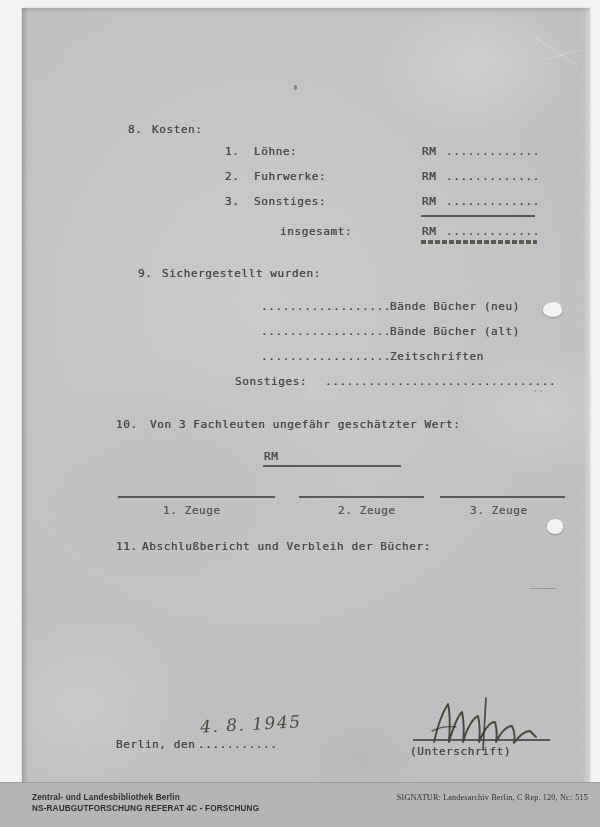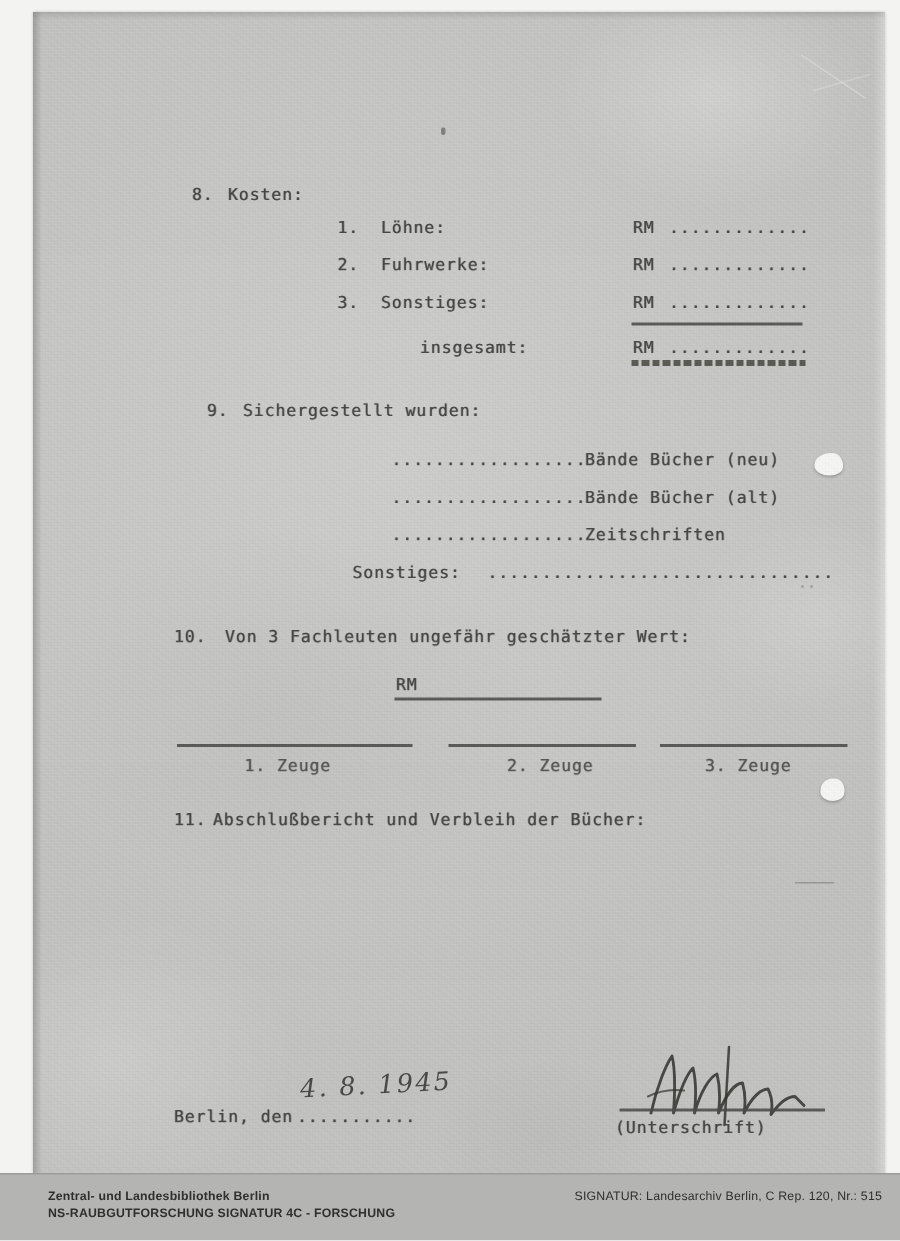--- a/index.html
+++ b/index.html
@@ -152,21 +152,21 @@
   #footer .ftxt {
     position: absolute;
     color: #2f2f2e;
     font-family: "Liberation Sans", sans-serif;
     font-size: 8.2px;
     letter-spacing: 0.15px;
     line-height: 11px;
     white-space: pre;
   }
   #footer .ftxt.left  { left: 32px;  top: 9px; font-weight: bold; }
-  #footer .ftxt.right { right: 12px; top: 9px; text-align: right; }
+  #footer .ftxt.right { right: 12px; top: 9px; text-align: right; font-family: Liberation Serif, serif; }
 </style>
 </head>
 <body>
 
 <div id="scan">
 
   <div id="paper">
 
     <div class="gutter-left"></div>
     <div class="edge-top"></div>
@@ -256,17 +256,17 @@
       <path d="M6 33 C14 29, 22 28, 30 29" stroke="#33332f" stroke-width="1.4" stroke-linecap="round" opacity="0.72"></path>
     </svg>
 
     <div class="rule thick" style="left:391px; top:731px; width:137px;"></div>
     <div class="tw" style="left:388px; top:738px;">(Unterschrift)</div>
 
   </div>
 
   <div id="footer">
     <div class="ftxt left">Zentral- und Landesbibliothek Berlin</div>
-    <div class="ftxt left" style="top:20px;">NS-RAUBGUTFORSCHUNG SIGNATUR 4C - FORSCHUNG</div>
+    <div class="ftxt left" style="top:20px;">NS-RAUBGUTFORSCHUNG REFERAT 4C - FORSCHUNG</div>
     <div class="ftxt right">SIGNATUR: Landesarchiv Berlin, C Rep. 120, Nr.: 515</div>
   </div>
 
 </div>
 
 </body></html>

